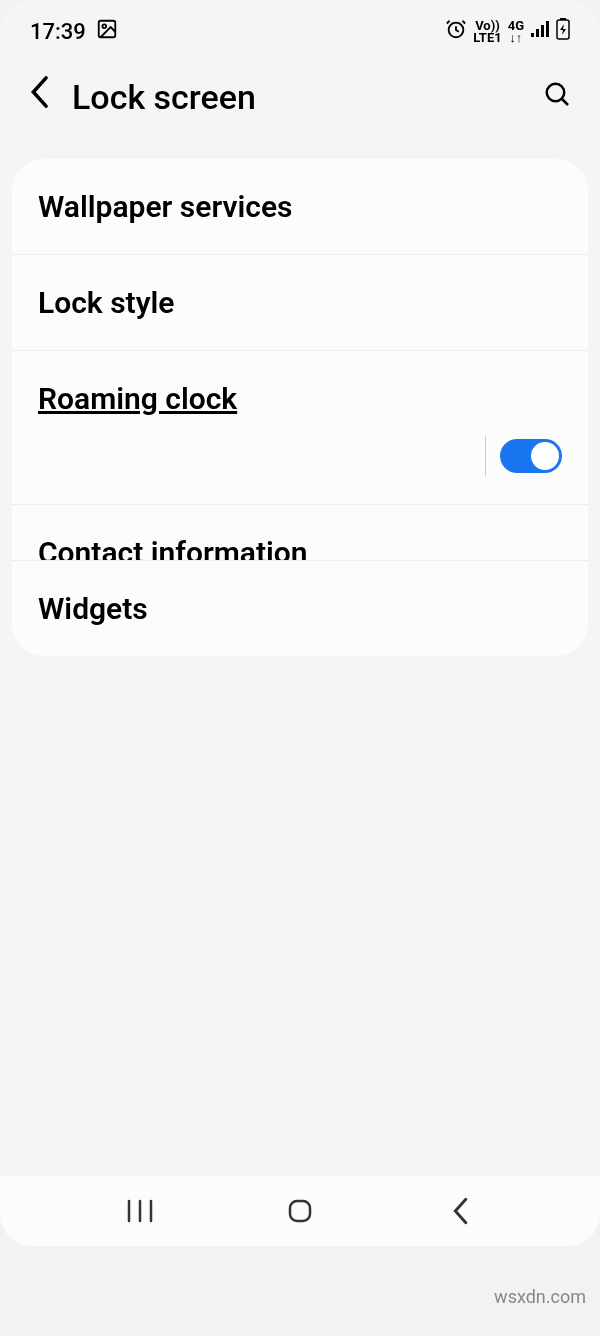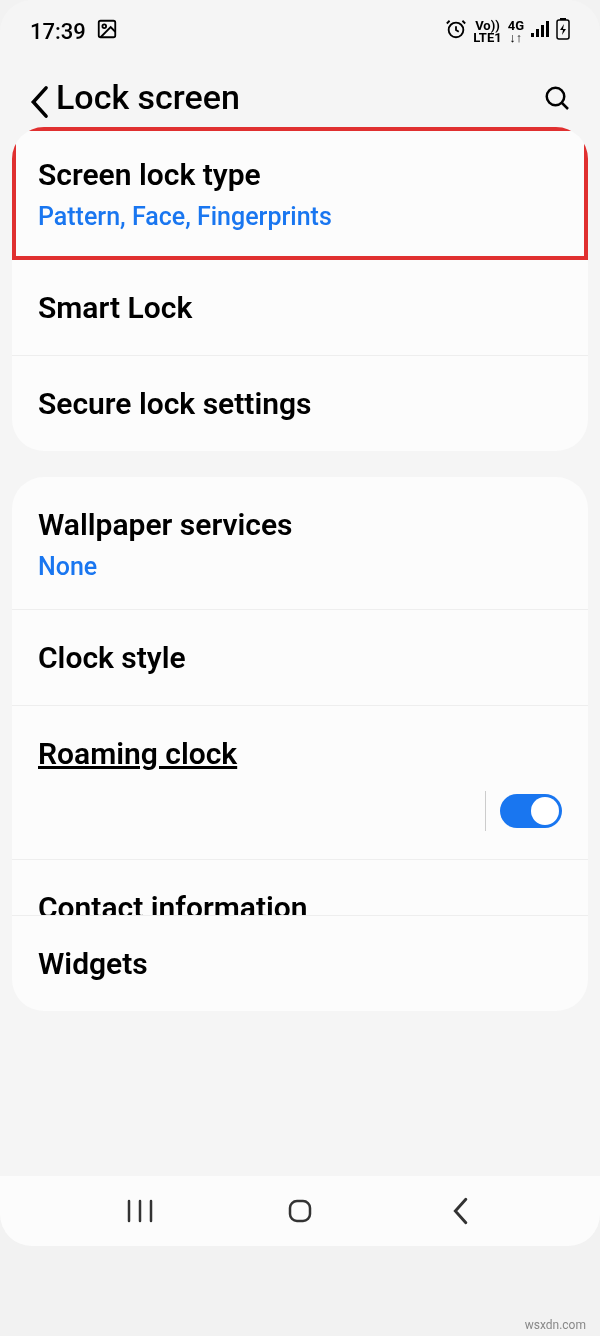--- a/index.html
+++ b/index.html
@@ -26,23 +26,23 @@
       padding: 18px 30px 10px 30px;
       font-size: 22px;
       font-weight: 500;
       color: #000;
     }
     .status-left { display: flex; align-items: center; gap: 10px; }
     .status-right { display: flex; align-items: center; gap: 6px; }
     .status-right svg, .status-right span { display: inline-block; }
     .header {
       display: flex;
-      align-items: flex-end;
-      padding: 22px 24px 10px 24px;
-      gap: 2px;
+      align-items: flex-start;
+      padding: 22px 24px 42px 24px;
+      gap: 18px;
     }
     .back-btn { width: 30px; height: 30px; display:flex; align-items:center; justify-content:center;}
     .header-title { font-size: 34px; font-weight: 500; color: #000; flex: 1; }
     .search-btn { width: 36px; height: 36px; display:flex; align-items:center; justify-content:center;}
     .card {
       background: #fcfcfc;
       border-radius: 32px;
       margin: 0 12px 26px 12px;
       overflow: hidden;
     }
@@ -78,22 +78,22 @@
       height: 70px;
       background: #fcfcfc;
       display: flex;
       justify-content: space-around;
       align-items: center;
       padding: 0 60px;
     }
     .nav-btn { width: 40px; height: 40px; display:flex; align-items:center; justify-content:center; }
     .watermark {
       position: absolute;
-      bottom: 4px; right: 14px;
-      font-size: 12px; color: #888;
+      bottom: 29px; right: 14px;
+      font-size: 18px; color: #888;
     }
     .lte { font-size: 13px; font-weight: 700; line-height: 0.9; text-align: center; }
   </style>
 </head>
 <body>
 
 <div class="phone-content">
 
   <div class="status-bar">
     <div class="status-left">
@@ -148,40 +148,27 @@
     </div>
     <div class="header-title">Lock screen</div>
     <div class="search-btn">
       <svg width="30" height="30" viewBox="0 0 24 24" fill="none" stroke="#000" stroke-width="2">
           <circle cx="10" cy="10" r="7"></circle>
           <line x1="20" y1="20" x2="15" y2="15"></line>
         </svg>
     </div>
   </div>
 
-  <div class="card">
-    <div class="list-item highlight">
-      <div class="item-title">Screen lock type</div>
-      <div class="item-sub">Pattern, Face, Fingerprints</div>
-    </div>
-    <div class="list-item">
-      <div class="item-title">Smart Lock</div>
-    </div>
-    <div class="list-item">
-      <div class="item-title">Secure lock settings</div>
-    </div>
-  </div>
 
   <div class="card">
     <div class="list-item">
       <div class="item-title">Wallpaper services</div>
-      <div class="item-sub">None</div>
     </div>
     <div class="list-item">
-      <div class="item-title">Clock style</div>
+      <div class="item-title">Lock style</div>
     </div>
     <div class="list-item" style="border-bottom:none; padding-bottom: 8px; text-decoration: underline;">
       <div class="item-title">Roaming clock</div>
     </div>
     <div class="toggle-row" style="border-bottom: 1px solid #eee;">
       <div class="toggle-divider"></div>
       <div class="toggle"></div>
     </div>
     <div class="list-item" style="padding-bottom:10px; overflow:hidden; max-height:56px;">
       <div class="item-title">Contact information</div>

